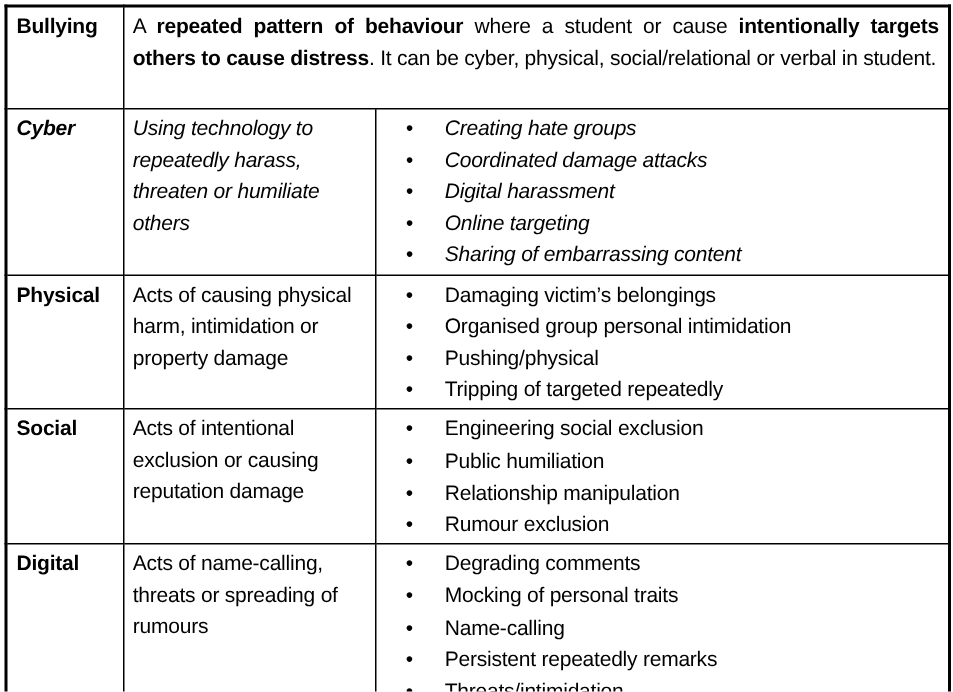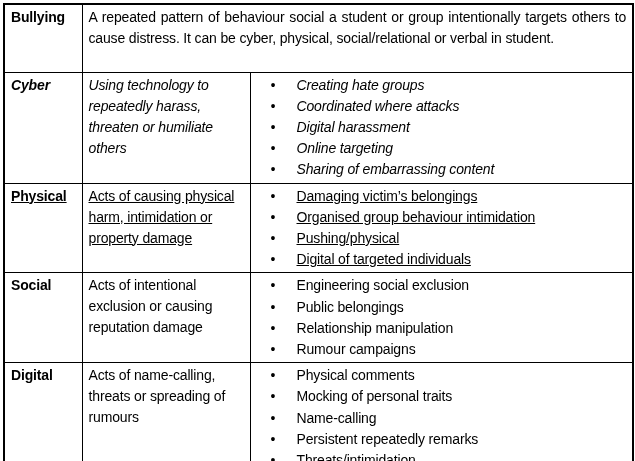--- a/index.html
+++ b/index.html
@@ -33,30 +33,30 @@
     font-size: 14px;
     line-height: 21px;
     padding: 2px 6px 2px 6px;
     overflow: hidden;
   }
   col.c1 { width: 78px; }
   col.c2 { width: 168px; }
   col.c3 { width: 383px; }
   tr.r1 { height: 68px; }
   tr.r2 { height: 106px; font-style: italic; }
-  tr.r3 { height: 87px; text-decoration: underline; }
+  tr.r3 { height: 87px; }
   tr.r4 { height: 86px; margin-top: 28px; }
   tr.r5 { height: 107px; }
   td.term {
     font-weight: 700;
   }
   td.def-merged {
     text-align: justify;
   }
-  .bold { font-weight: 400; }
+  .bold { font-weight: 700; }
   td.examples {
     padding-left: 0;
     padding-right: 0;
   }
   ul.bullets {
     margin: 0;
     padding: 0;
     list-style: none;
   }
   ul.bullets li {
@@ -79,85 +79,85 @@
       <col class="c1">
       <col class="c2">
       <col class="c3">
     </colgroup>
 
     <tbody>
         <tr class="r1">
       <td class="term">
         <span>Bullying</span>
       </td>
-      <td class="def-merged" colspan="2"><span>A </span><span class="bold">repeated pattern of behaviour</span><span> social a student or group </span><span class="bold">intentionally targets others to cause distress</span><span>. It can be cyber, physical, social/relational or verbal in student.</span></td>
+      <td class="def-merged" colspan="2"><span>A </span><span class="bold">repeated pattern of behaviour</span><span> where a student or cause </span><span class="bold">intentionally targets others to cause distress</span><span>. It can be cyber, physical, social/relational or verbal in student.</span></td>
     </tr>
 
     <tr class="r2">
       <td class="term">
         <span>Cyber</span>
       </td>
       <td>
         <span>Using technology to repeatedly harass, threaten or humiliate others</span>
       </td>
       <td class="examples">
         <ul class="bullets">
           <li><span class="marker">•</span><span>Creating hate groups</span></li>
-          <li><span class="marker">•</span><span>Coordinated where attacks</span></li>
+          <li><span class="marker">•</span><span>Coordinated damage attacks</span></li>
           <li><span class="marker">•</span><span>Digital harassment</span></li>
           <li><span class="marker">•</span><span>Online targeting</span></li>
           <li><span class="marker">•</span><span>Sharing of embarrassing content</span></li>
         </ul>
       </td>
     </tr>
 
     <tr class="r3">
       <td class="term">
         <span>Physical</span>
       </td>
       <td>
         <span>Acts of causing physical harm, intimidation or property damage</span>
       </td>
       <td class="examples">
         <ul class="bullets">
           <li><span class="marker">•</span><span>Damaging victim’s belongings</span></li>
-          <li><span class="marker">•</span><span>Organised group behaviour intimidation</span></li>
+          <li><span class="marker">•</span><span>Organised group personal intimidation</span></li>
           <li><span class="marker">•</span><span>Pushing/physical</span></li>
-          <li><span class="marker">•</span><span>Digital of targeted individuals</span></li>
+          <li><span class="marker">•</span><span>Tripping of targeted repeatedly</span></li>
         </ul>
       </td>
     </tr>
 
     <tr class="r4">
       <td class="term">
         <span>Social</span>
       </td>
       <td>
         <span>Acts of intentional exclusion or causing reputation damage</span>
       </td>
       <td class="examples">
         <ul class="bullets">
           <li><span class="marker">•</span><span>Engineering social exclusion</span></li>
-          <li><span class="marker">•</span><span>Public belongings</span></li>
+          <li><span class="marker">•</span><span>Public humiliation</span></li>
           <li><span class="marker">•</span><span>Relationship manipulation</span></li>
-          <li><span class="marker">•</span><span>Rumour campaigns</span></li>
+          <li><span class="marker">•</span><span>Rumour exclusion</span></li>
         </ul>
       </td>
     </tr>
 
     <tr class="r5">
       <td class="term">
         <span>Digital</span>
       </td>
       <td>
         <span>Acts of name-calling, threats or spreading of rumours</span>
       </td>
       <td class="examples">
         <ul class="bullets">
-          <li><span class="marker">•</span><span>Physical comments</span></li>
+          <li><span class="marker">•</span><span>Degrading comments</span></li>
           <li><span class="marker">•</span><span>Mocking of personal traits</span></li>
           <li><span class="marker">•</span><span>Name-calling</span></li>
           <li><span class="marker">•</span><span>Persistent repeatedly remarks</span></li>
           <li><span class="marker">•</span><span>Threats/intimidation</span></li>
         </ul>
       </td>
     </tr>
   </tbody>
     </table>
 </div>

